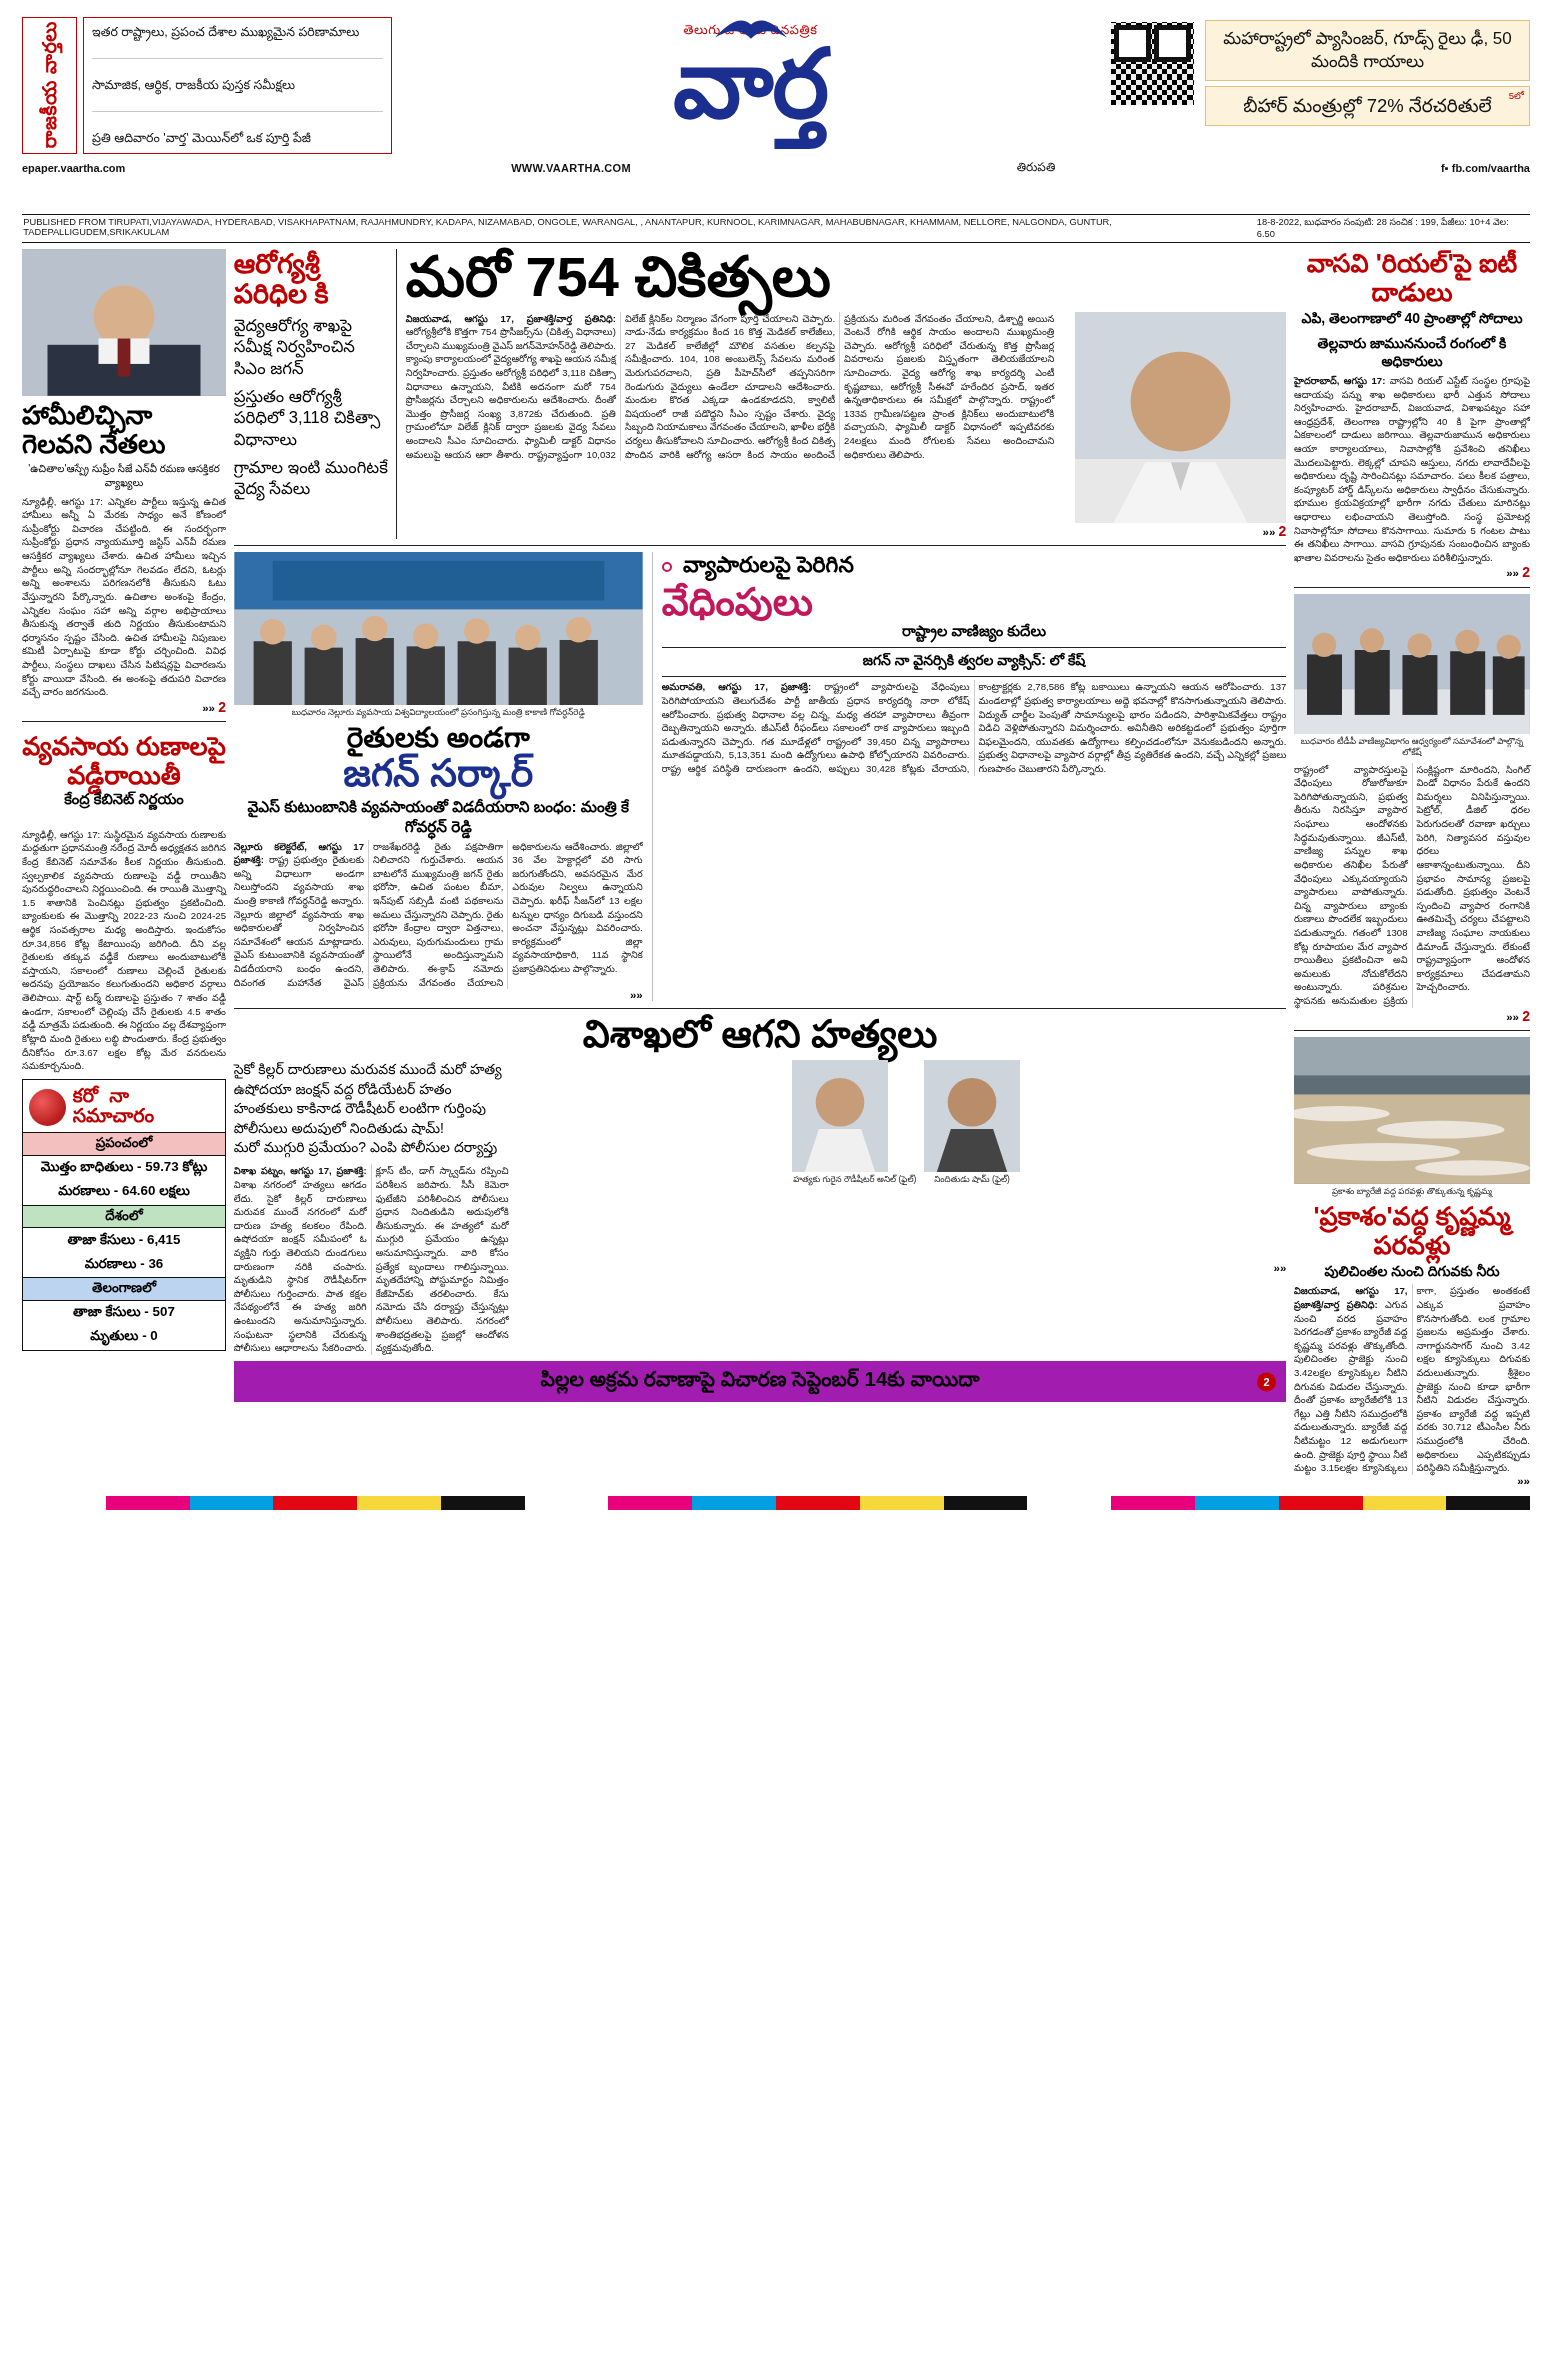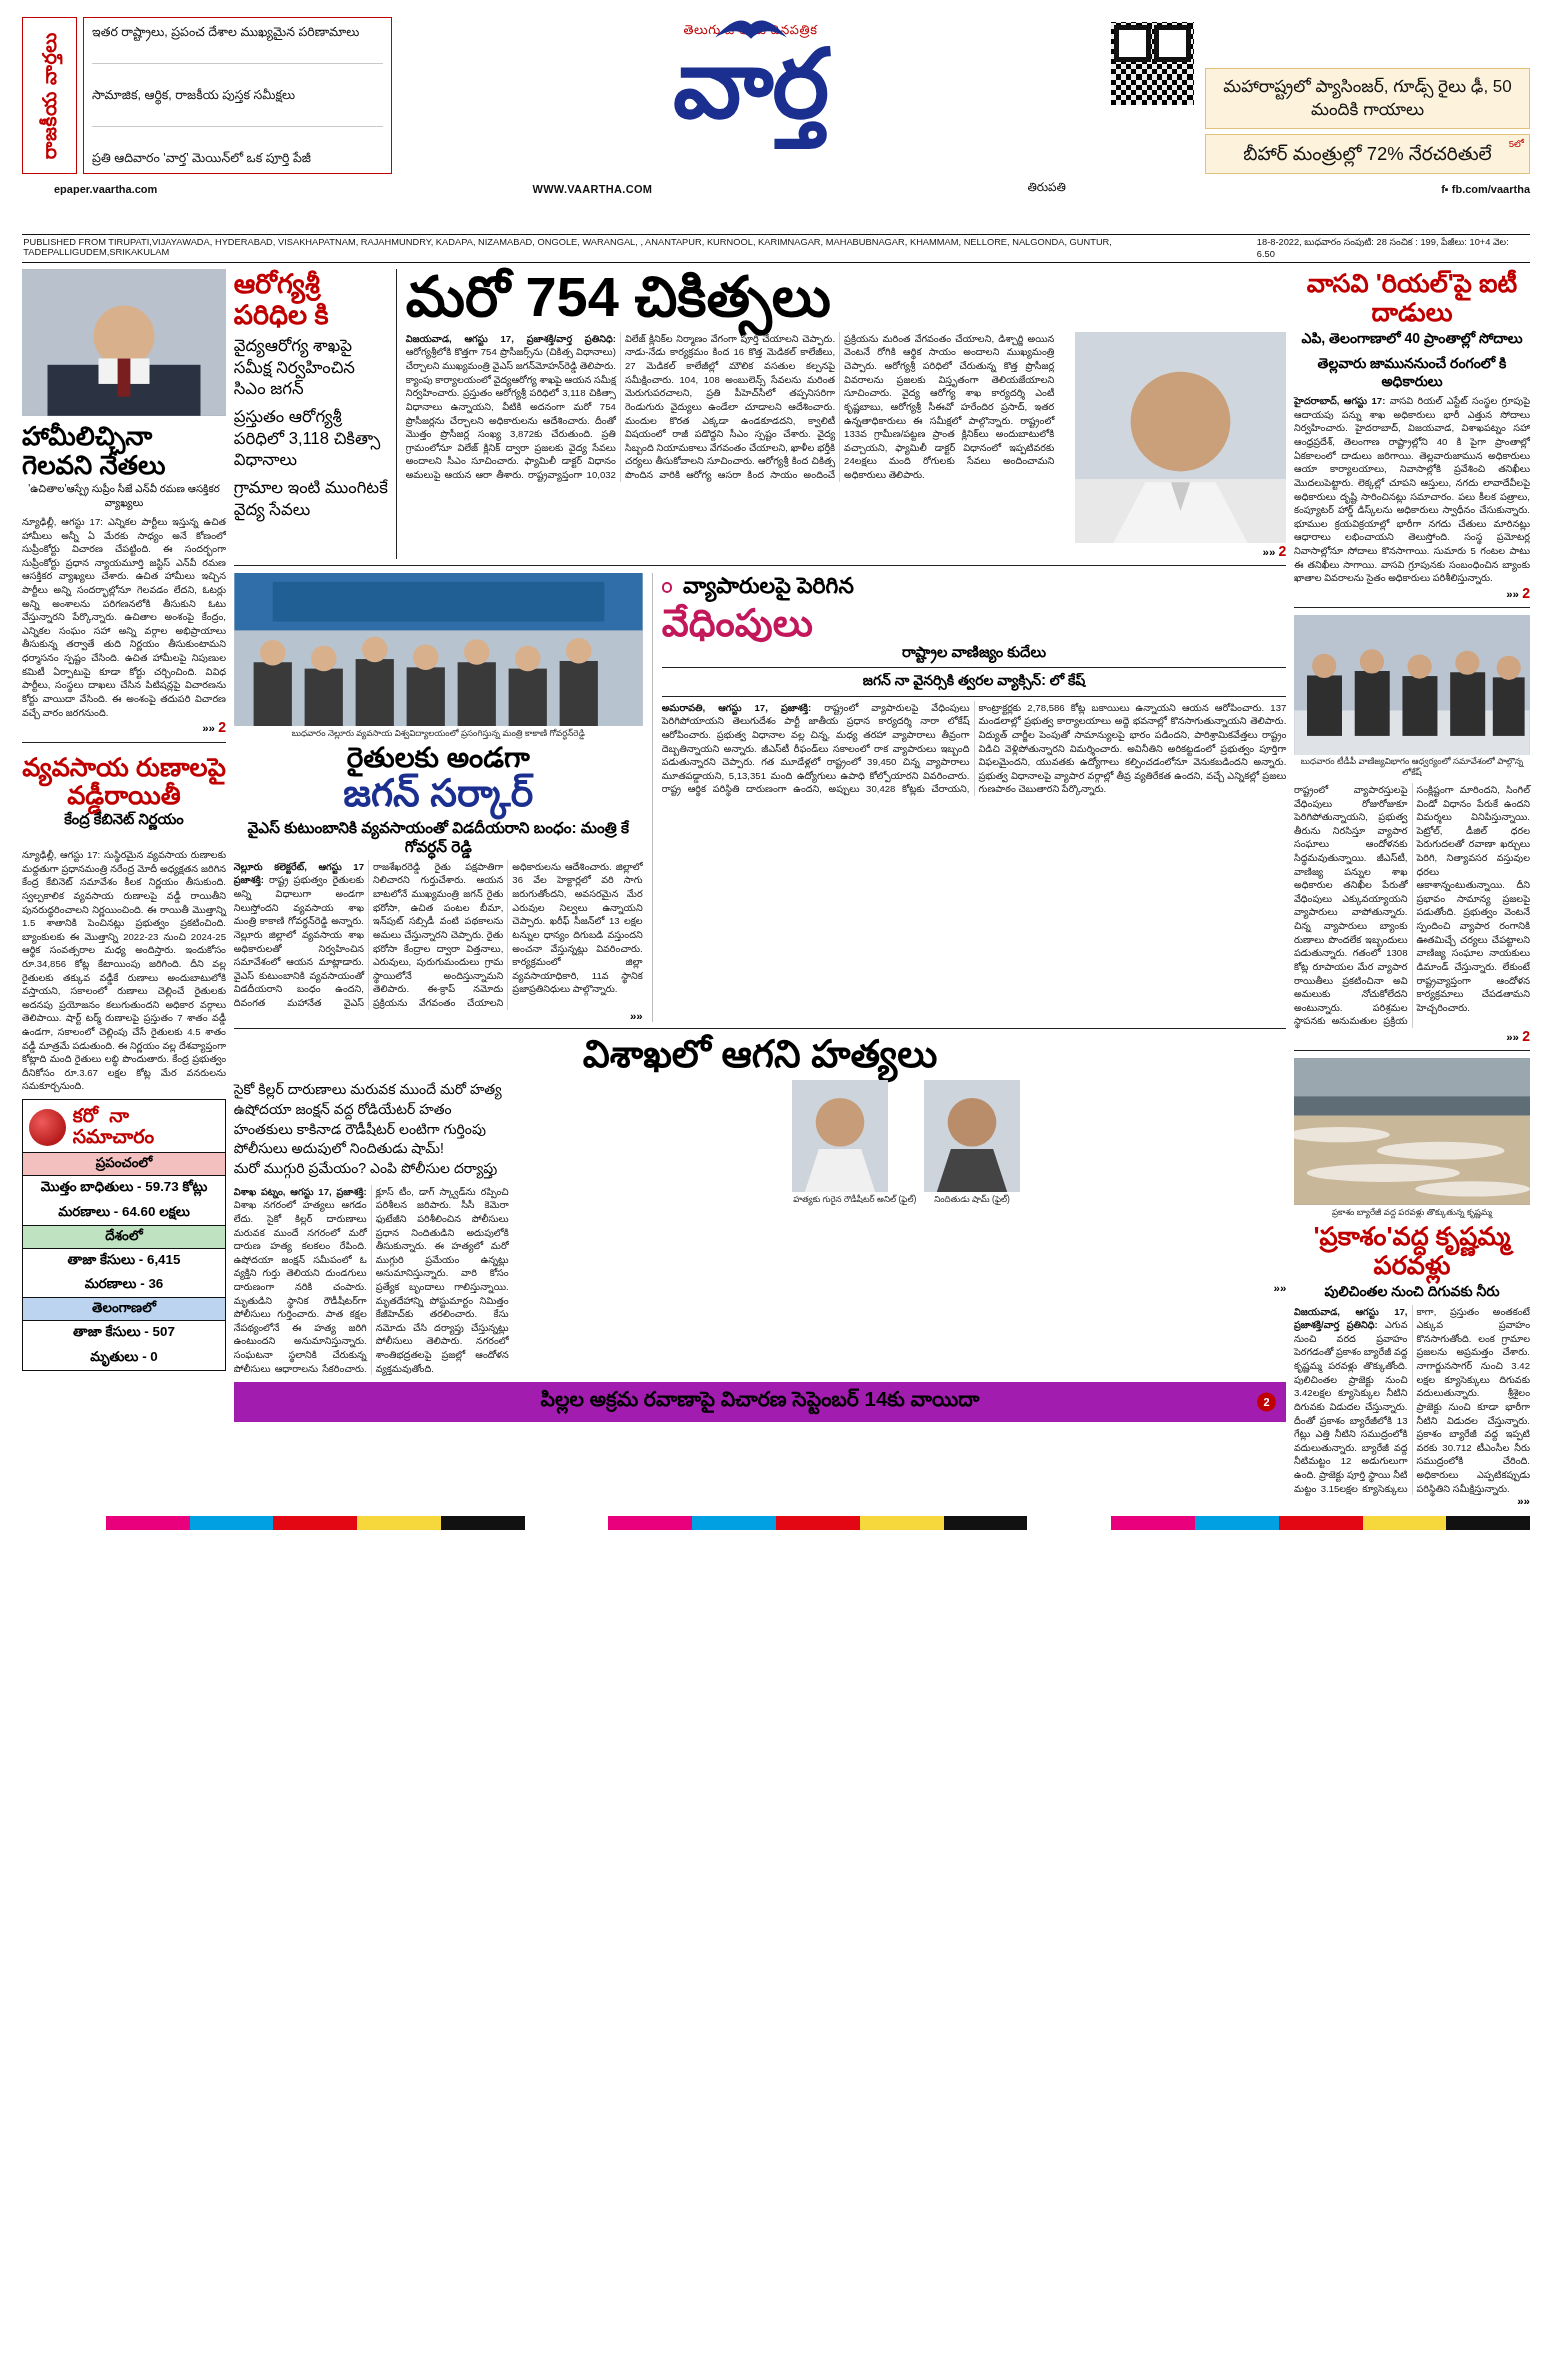--- a/index.html
+++ b/index.html
@@ -120,21 +120,20 @@
   .qr::after { top: 2.6px; right: 2.6px; }
   .mh-promos { flex: 1; }
   .promo {
     background: #fdf3dd;
     border: 1.3px solid #e2c27a;
     padding: 6.4px 9px;
     font-size: 17px;
     line-height: 1.35;
     color: #111;
     text-align: center;
-    margin-top: 48px;
   }
   .promo.second {
     margin-top: 5.1px;
     position: relative;
     font-size: 18.5px;
   }
   .promo .tag-circle {
     position: absolute;
     right: 5.1px; top: 2.6px;
     color: #c00000;
@@ -142,21 +141,20 @@
   }
 
   
   .topstrip {
     display: flex;
     justify-content: space-between;
     align-items: center;
     font-size: 11px;
     color: #111;
     padding: 2.6px 0 2.6px 0;
-    margin-left: 32px;
   }
   .topstrip a { color: #111; text-decoration: none; font-weight: bold; }
   .topstrip .mid { font-weight: bold; letter-spacing: 0.3px; }
   .topstrip .fb { font-weight: bold; }
   .topstrip .center-city { font-size: 12px; }
   .pubinfo {
     border-top: 1.3px solid #111;
     border-bottom: 1.3px solid #111;
     display: flex;
     justify-content: space-between;

